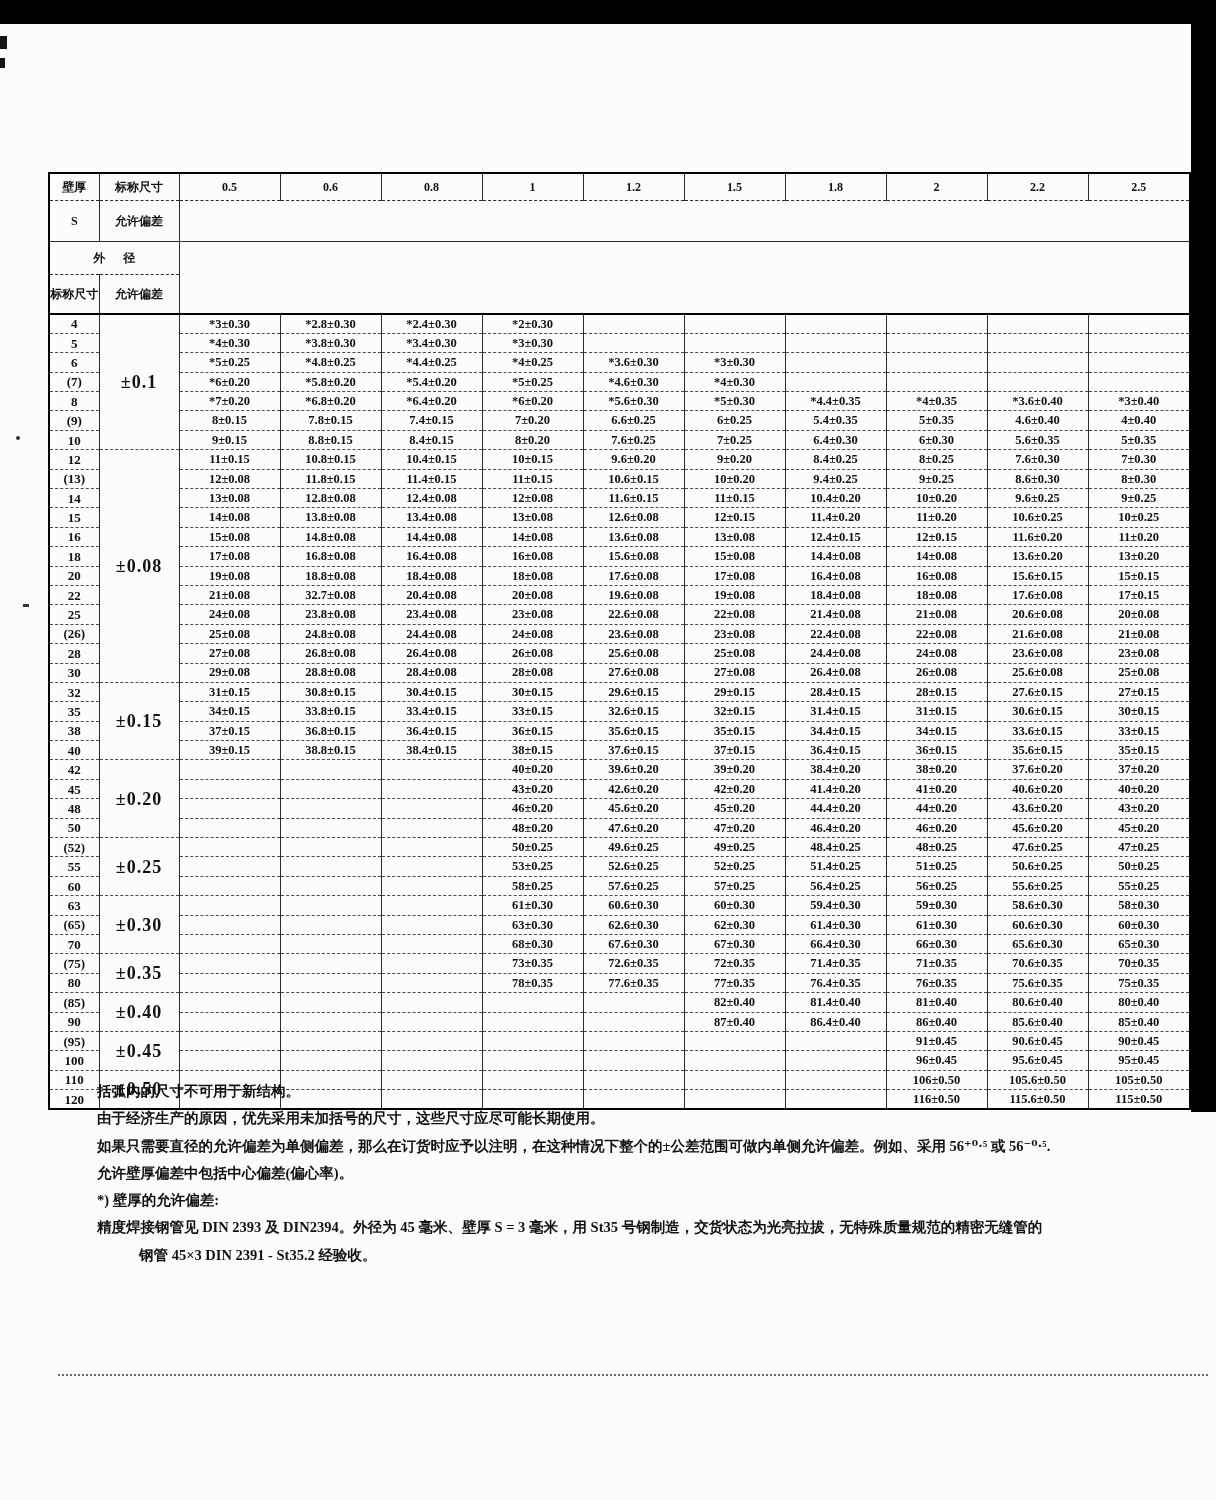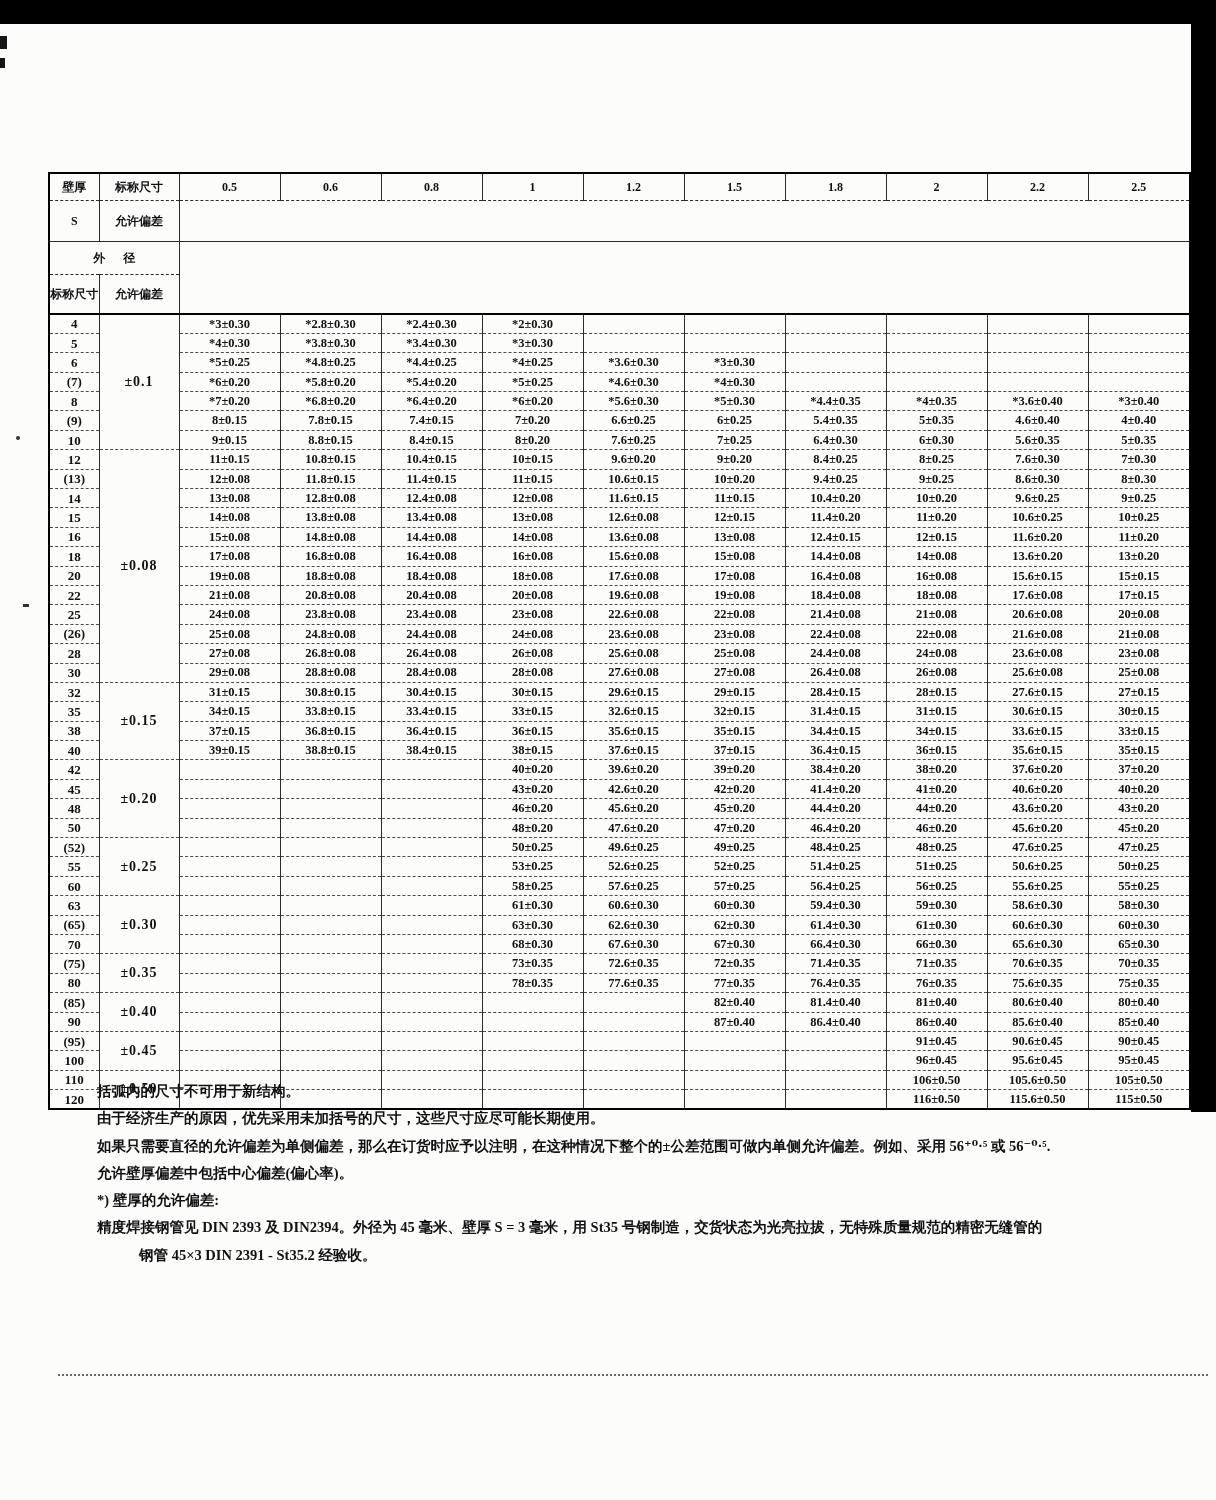--- a/index.html
+++ b/index.html
@@ -40,21 +40,21 @@
   th.wrap{white-space:normal;line-height:17px;font-size:13.5px}
   th.hempty{border-left:none;border-right:none}
 
   .tol tbody tr{height:19.4px}
   .tol tbody td{
     border-left:1px solid #2b2b2b;border-right:1px solid #2b2b2b;
     border-bottom:1px dashed #4a4a4a;
     font-size:12.5px;line-height:1;text-align:center;vertical-align:middle;
   }
   .tol td.size{font-size:13px}
-  .tol td.dev{font-size:14px;letter-spacing:1px}
+  .tol td.dev{font-size:18px;letter-spacing:1px}
   .tol td.val{font-family:"Liberation Serif","DejaVu Serif",serif}
 
   
   .footnotes{position:absolute;left:97px;top:1081px;width:1110px}
   .fn{
     font-size:14.5px;line-height:20px;margin-bottom:7.3px;font-weight:bold;
     white-space:nowrap;overflow:hidden;
   }
   .fn.indent{padding-left:42px}
 </style>
@@ -296,21 +296,21 @@
           <td class="val">17.6±0.08</td>
           <td class="val">17±0.08</td>
           <td class="val">16.4±0.08</td>
           <td class="val">16±0.08</td>
           <td class="val">15.6±0.15</td>
           <td class="val">15±0.15</td>
         </tr>
         <tr>
           <td class="size">22</td>
           <td class="val">21±0.08</td>
-          <td class="val">20.8±0.08</td>
+          <td class="val">32.7±0.08</td>
           <td class="val">20.4±0.08</td>
           <td class="val">20±0.08</td>
           <td class="val">19.6±0.08</td>
           <td class="val">19±0.08</td>
           <td class="val">18.4±0.08</td>
           <td class="val">18±0.08</td>
           <td class="val">17.6±0.08</td>
           <td class="val">17±0.15</td>
         </tr>
         <tr>

